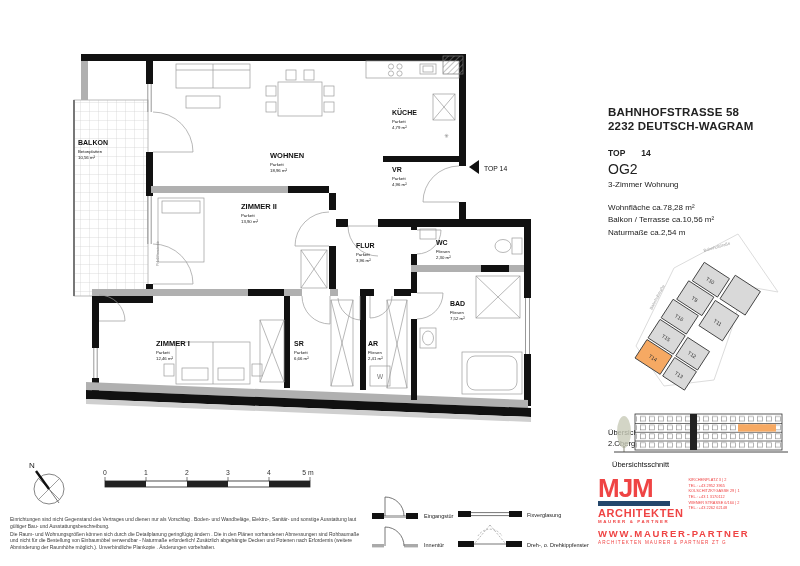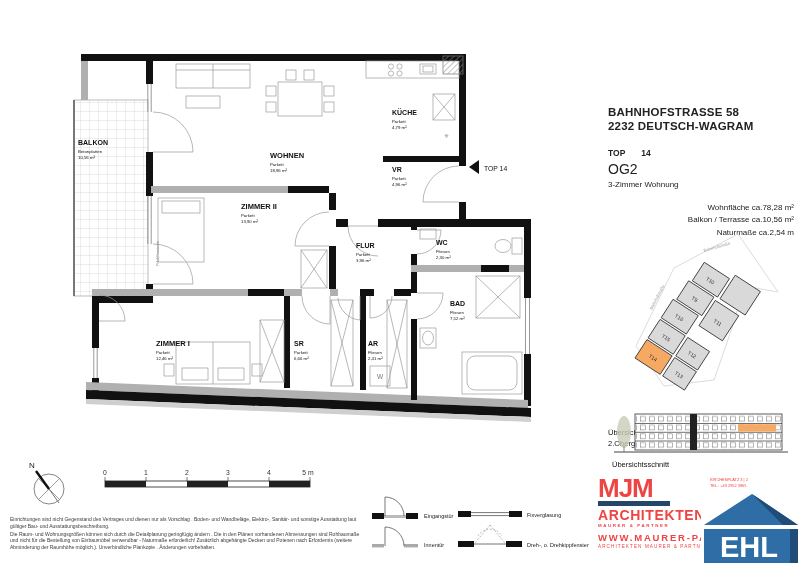--- a/index.html
+++ b/index.html
@@ -8,32 +8,32 @@
   svg text{font-family:"Liberation Sans",sans-serif;}
   .abs{position:absolute;}
   
   .hdr{left:608px;top:106px;width:186px;}
   .hdr .addr{font-size:11.5px;font-weight:bold;line-height:1.2;letter-spacing:.2px;}
   .hdr .toprow{margin-top:14px;font-size:8.5px;font-weight:bold;}
   .hdr .toprow .num{margin-left:16px;}
   .hdr .og{font-size:14px;margin-top:3px;}
   .hdr .typ{font-size:8px;margin-top:3px;}
   .facts{margin-top:13px;font-size:8px;}
-  .facts .row{display:flex;justify-content:flex-end;line-height:1.6;}
+  .facts .row{display:flex;justify-content:flex-start;line-height:1.6;}
   
   .cap{font-size:7.5px;line-height:1.5;color:#111;}
   
   .disc{left:10px;top:516px;width:352px;font-size:5px;line-height:1.35;color:#3a3a3a;}
   .disc p{margin:0 0 1px 0;}
   
   .mjm{left:598px;top:477px;width:200px;color:#ef4444;}
   .mjm-top{display:flex;}
   .mjm-word{font-size:26px;font-weight:bold;line-height:.85;letter-spacing:-1px;}
   .mjm-bar{width:72px;height:5px;background:#24466b;margin:2px 0 1px 0;}
-  .mjm-arch{font-size:14px;font-weight:bold;letter-spacing:.6px;}
+  .mjm-arch{font-size:11px;font-weight:bold;letter-spacing:.6px;}
   .mjm-sub{font-size:4.4px;font-weight:bold;letter-spacing:1.6px;}
   .mjm-right{margin-left:5px;font-size:3.9px;line-height:1.45;width:118px;overflow:hidden;white-space:nowrap;}
   .mjm-web{margin-top:4px;font-size:9.5px;font-weight:bold;letter-spacing:1.8px;white-space:nowrap;}
   .mjm-websub{font-size:4.6px;letter-spacing:1.1px;white-space:nowrap;margin-top:1px;}
   .ehl{left:701px;top:489px;width:99px;height:77px;background:#ffffff;}
 </style>
 </head>
 <body>
 
 <div class="canvas">
@@ -452,23 +452,14 @@
         <div>KOLSCHITZKYGASSE 29 | 1</div>
         <div>TEL.: +43 1 3170112</div>
         <div>WIENER STRASSE 6/160 | 2</div>
         <div>TEL.: +43 2262 62148</div>
       </div>
     </div>
     <div class="mjm-web">WWW.MAURER-PARTNER</div>
     <div class="mjm-websub">ARCHITEKTEN MAURER &amp; PARTNER ZT G</div>
   </div>
 
-  <div class="abs ehl">
-    <svg width="99" height="77" viewBox="0 0 99 77">
-      <polygon points="3,36 51,5 97,36" fill="#2e6da5"></polygon>
-      <polygon points="51,5 97,36 82,36" fill="#1f4c78"></polygon>
-      <rect x="3" y="40" width="94" height="34" fill="#2e6da5"></rect>
-      <rect x="89" y="40" width="8" height="34" fill="#1f4c78"></rect>
-      <text x="48" y="68" font-size="29" font-weight="bold" fill="#fff" text-anchor="middle">EHL</text>
-    </svg>
-  </div>
 
 </div>
 
 </body></html>

